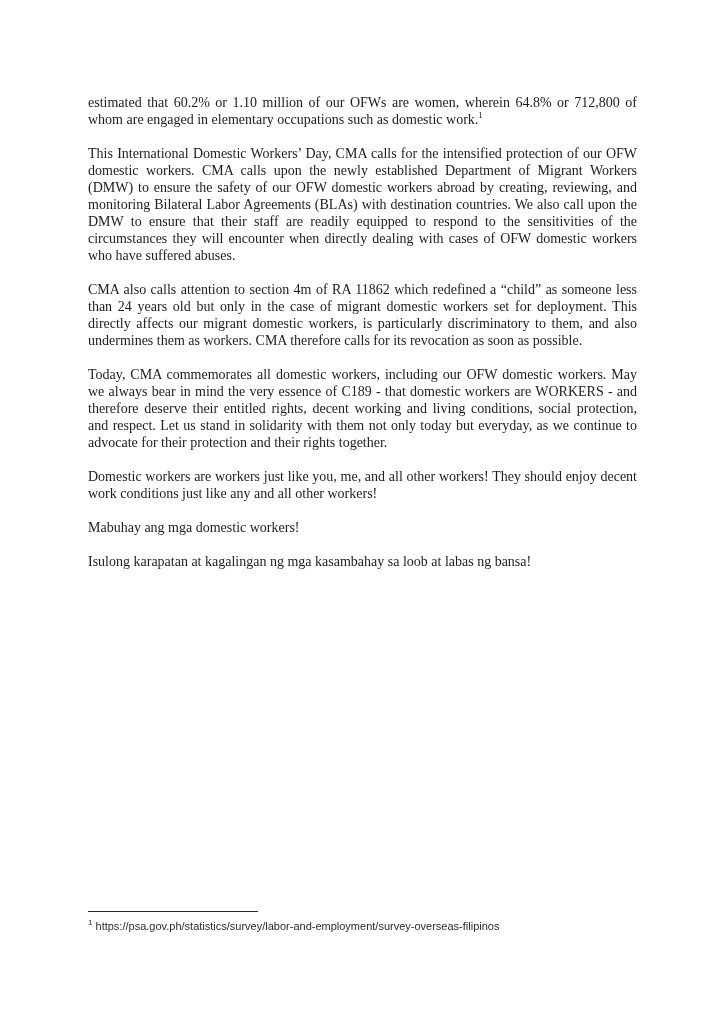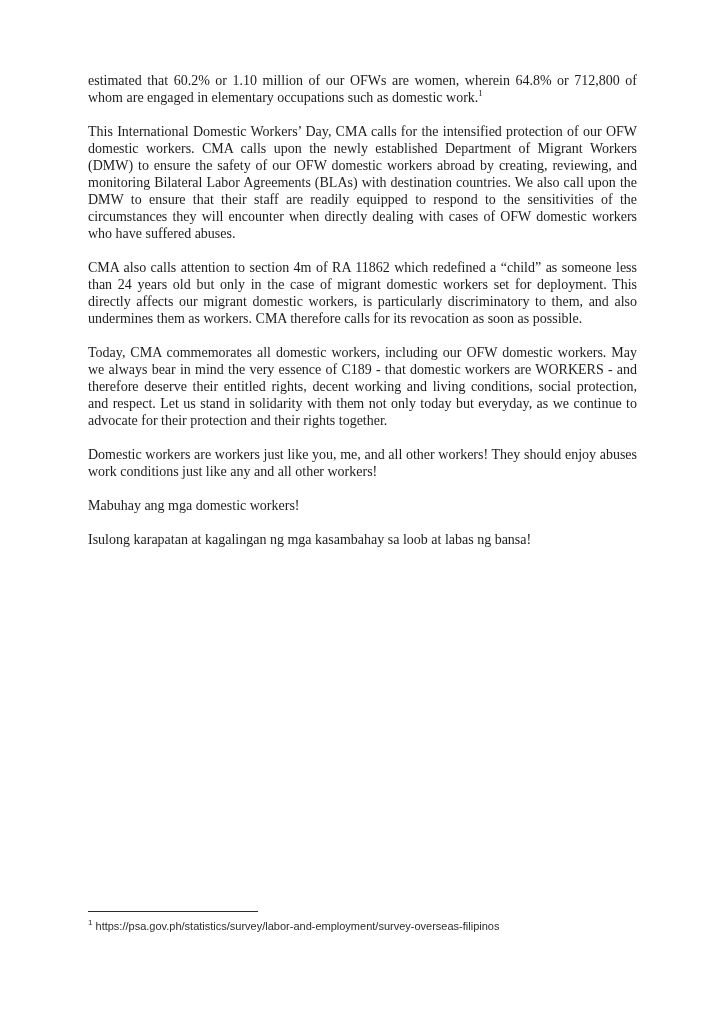--- a/index.html
+++ b/index.html
@@ -13,21 +13,21 @@
     height: 1024px;
     background: #ffffff;
     overflow: hidden;
     font-family: "Liberation Serif", serif;
     color: #1c1c1c;
   }
   .content {
     position: absolute;
     left: 88px;
     width: 549px;
-    top: 72px;
+    top: 94px;
   }
   .content p {
     margin: 0 0 17px 0;
     font-size: 14px;
     line-height: 17px;
     text-align: justify;
   }
   .content p sup.fn-ref {
     font-size: 9px;
     line-height: 0;
@@ -60,21 +60,21 @@
 </style>
 </head>
 <body>
 
 <div class="page">
   <div class="content">
     <p><span>estimated that 60.2% or 1.10 million of our OFWs are women, wherein 64.8% or 712,800 of whom are engaged in elementary occupations such as domestic work.</span><sup class="fn-ref">1</sup></p>
     <p><span>This International Domestic Workers’ Day, CMA calls for the intensified protection of our OFW domestic workers. CMA calls upon the newly established Department of Migrant Workers (DMW) to ensure the safety of our OFW domestic workers abroad by creating, reviewing, and monitoring Bilateral Labor Agreements (BLAs) with destination countries. We also call upon the DMW to ensure that their staff are readily equipped to respond to the sensitivities of the circumstances they will encounter when directly dealing with cases of OFW domestic workers who have suffered abuses.</span></p>
     <p><span>CMA also calls attention to section 4m of RA 11862 which redefined a “child” as someone less than 24 years old but only in the case of migrant domestic workers set for deployment. This directly affects our migrant domestic workers, is particularly discriminatory to them, and also undermines them as workers. CMA therefore calls for its revocation as soon as possible.</span></p>
     <p><span>Today, CMA commemorates all domestic workers, including our OFW domestic workers. May we always bear in mind the very essence of C189 - that domestic workers are WORKERS - and therefore deserve their entitled rights, decent working and living conditions, social protection, and respect. Let us stand in solidarity with them not only today but everyday, as we continue to advocate for their protection and their rights together.</span></p>
-    <p><span>Domestic workers are workers just like you, me, and all other workers! They should enjoy abuses work conditions just like any and all other workers!</span></p>
+    <p><span>Domestic workers are workers just like you, me, and all other workers! They should enjoy decent work conditions just like any and all other workers!</span></p>
     <p><span>Mabuhay ang mga domestic workers!</span></p>
     <p><span>Isulong karapatan at kagalingan ng mga kasambahay sa loob at labas ng bansa!</span></p>
   </div>
 
   <div class="footnote-area">
     <div class="footnote-sep"></div>
     <div class="footnote"><sup>1</sup> <span>https://psa.gov.ph/statistics/survey/labor-and-employment/survey-overseas-filipinos</span></div>
   </div>
 </div>
 

